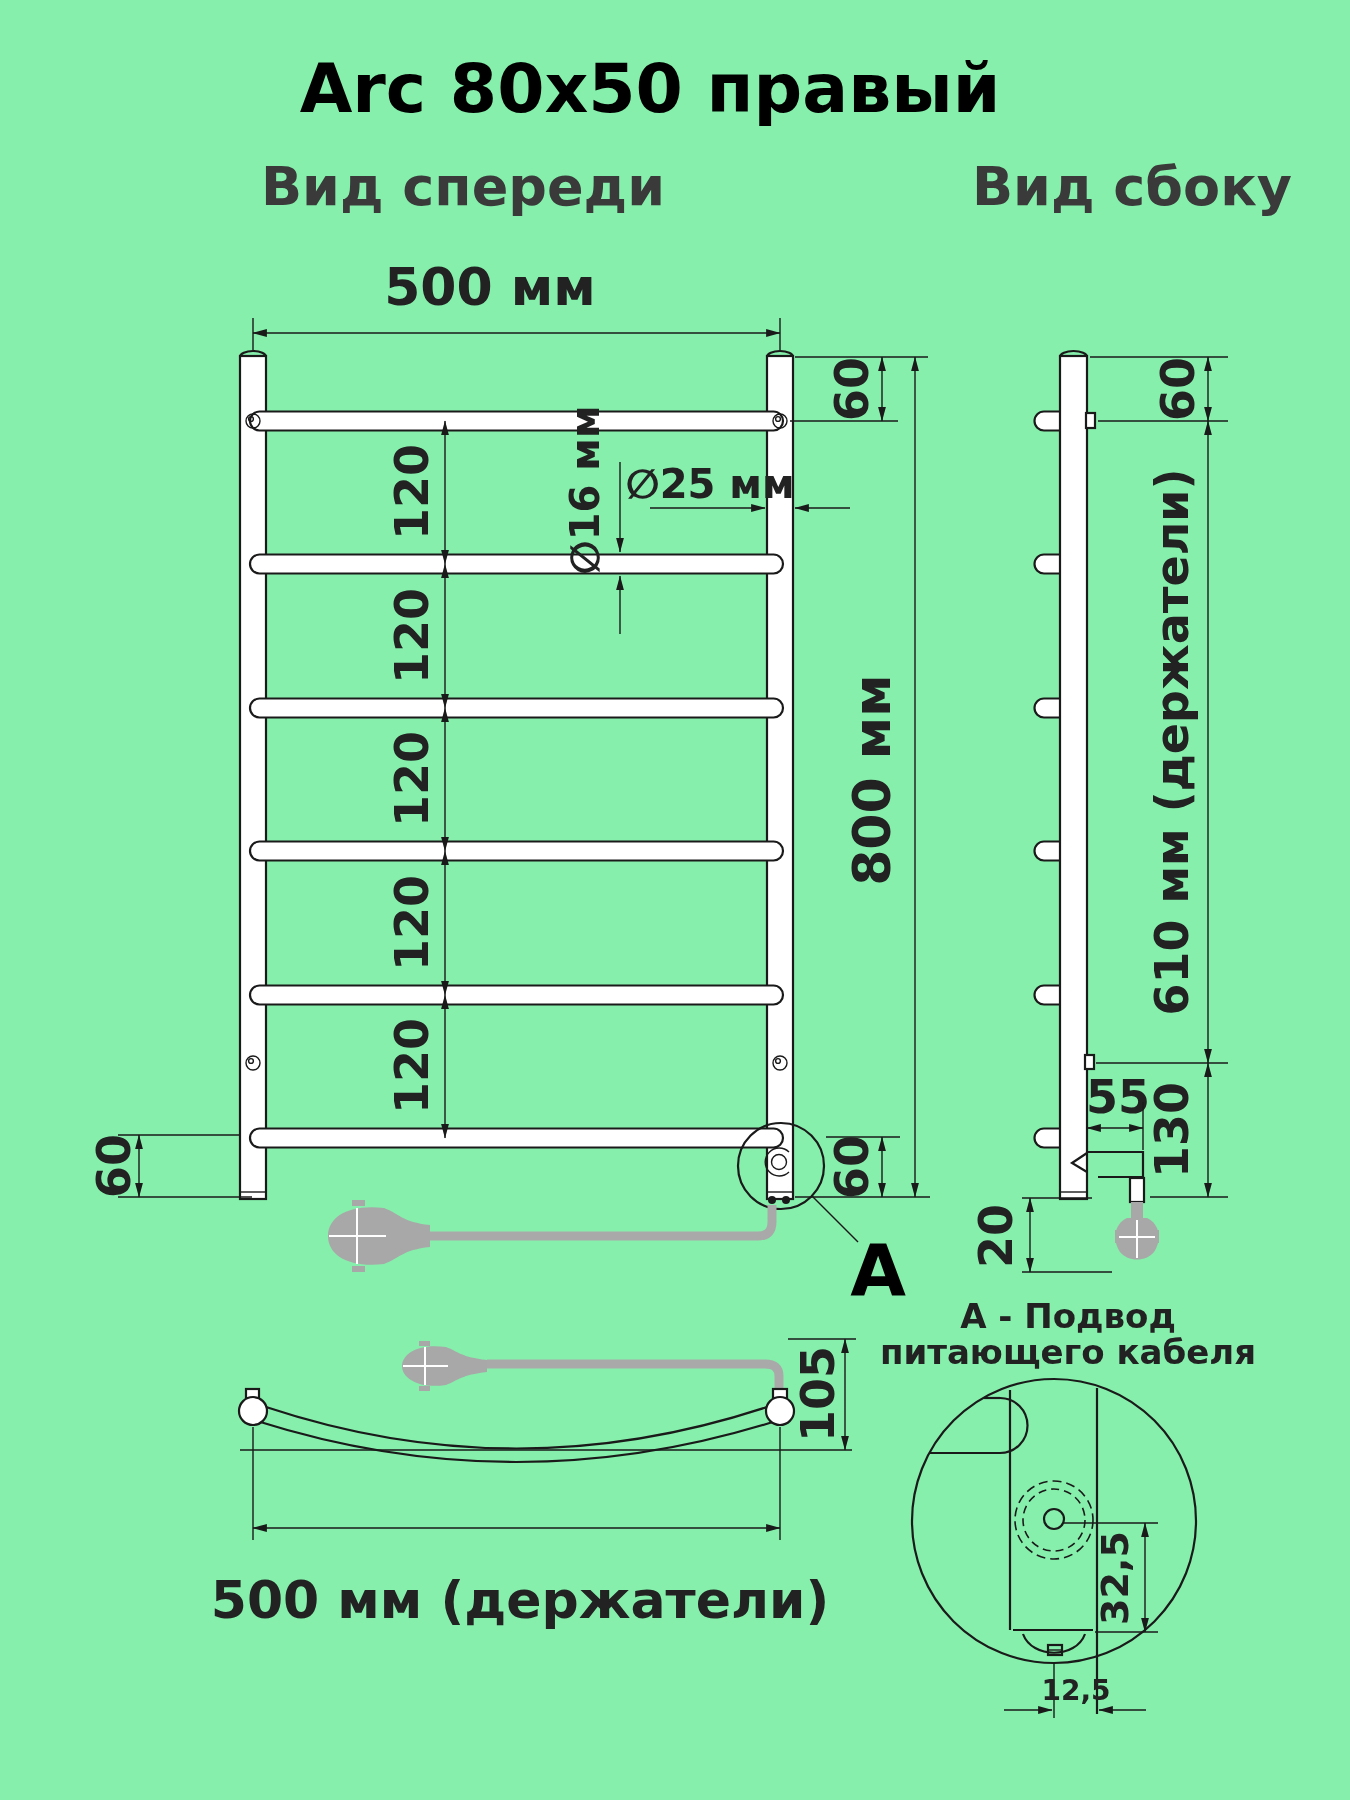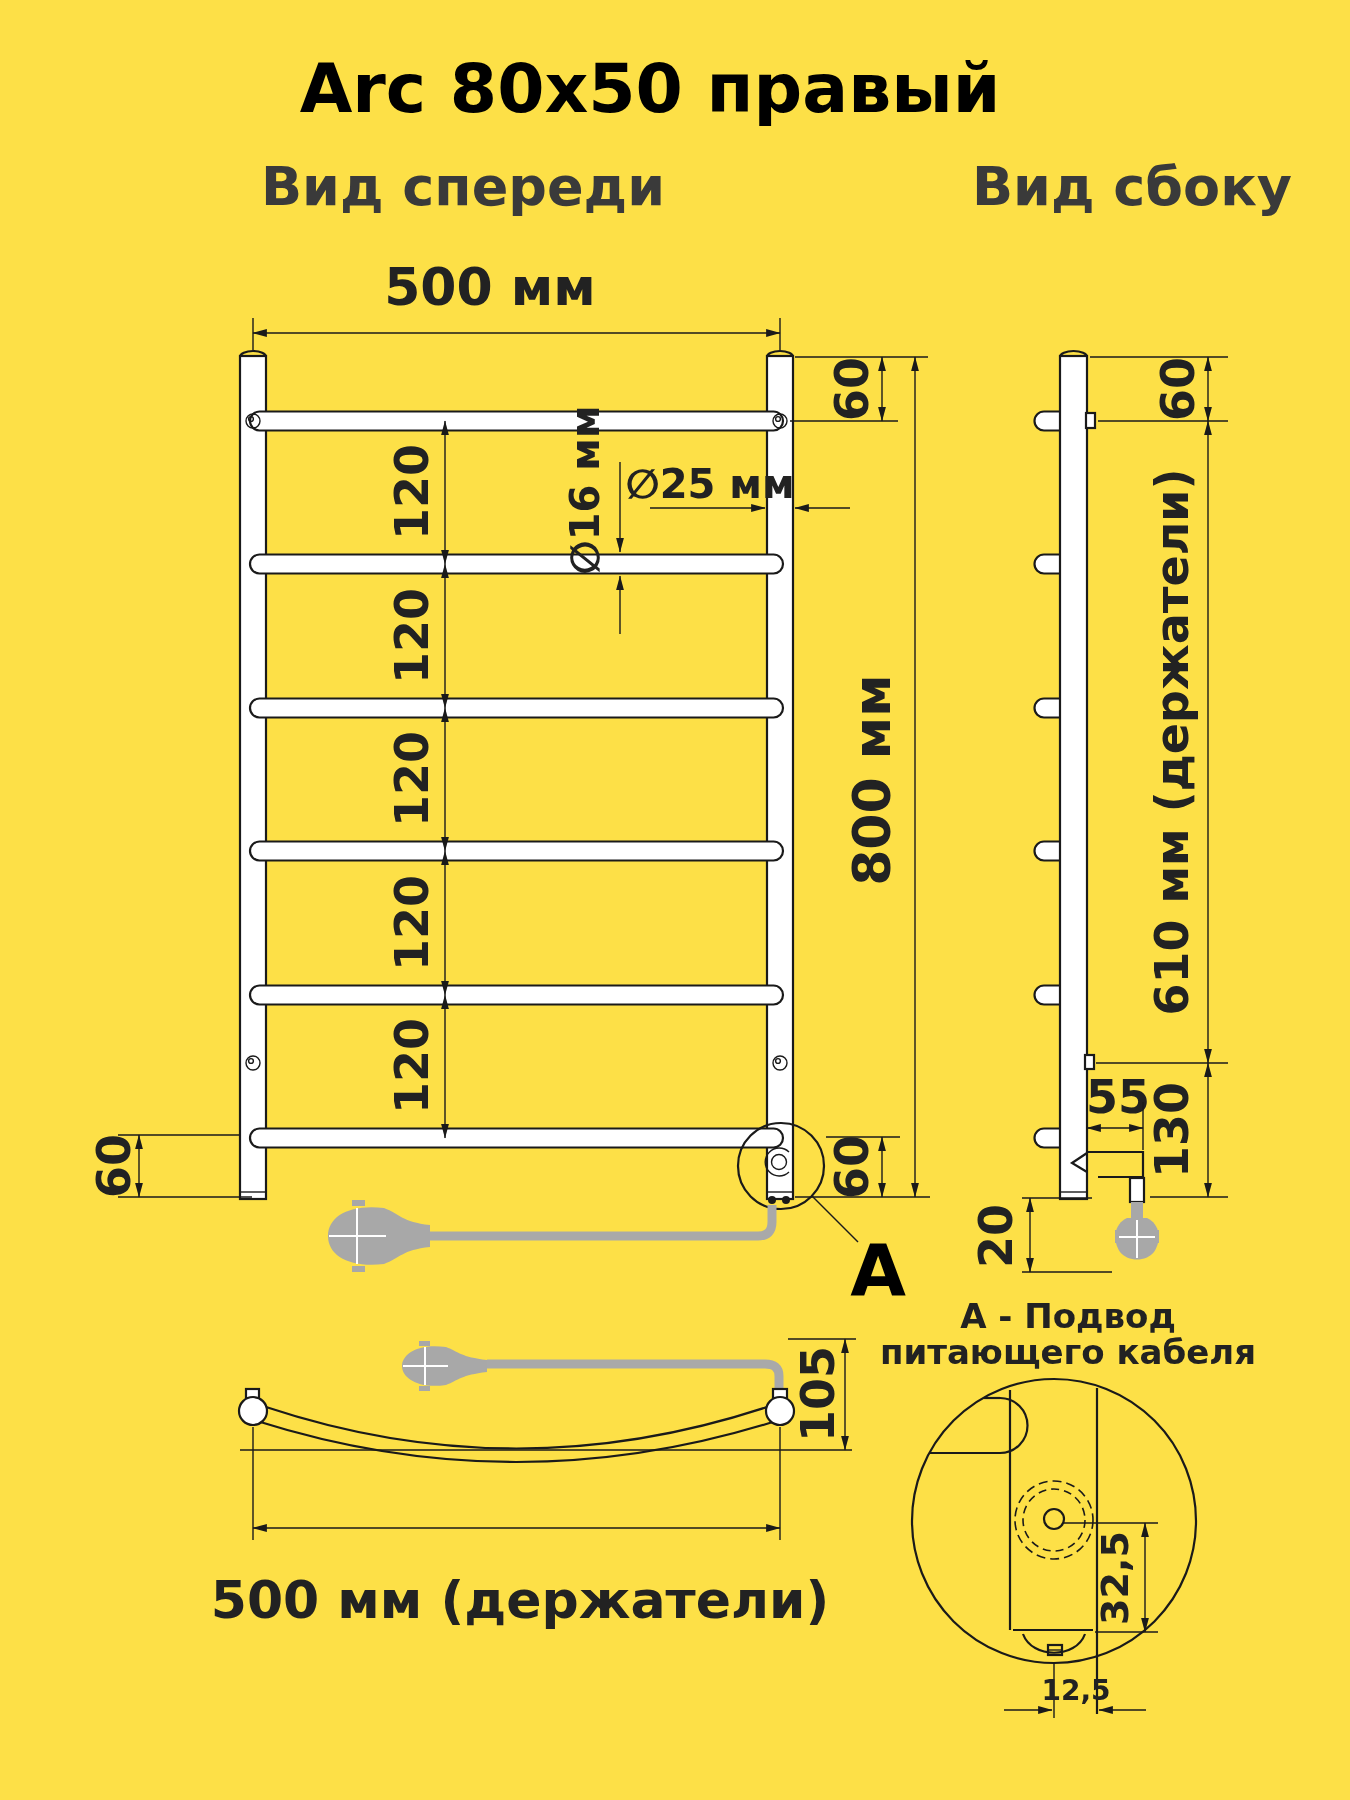--- a/index.html
+++ b/index.html
@@ -1,16 +1,16 @@
 <!DOCTYPE html>
 <html><head>
 <meta charset="utf-8">
 <style>
   html,body{margin:0;padding:0;background:#ffffff;}
-  .page{width:1350px;height:1800px;position:relative;background:#fde047;overflow:hidden;}
+  .page{width:1350px;height:1800px;position:relative;background:#86efac;overflow:hidden;}
   svg{display:block;}
   text{font-family:"DejaVu Sans","Liberation Sans",sans-serif;font-weight:bold;fill:#222;}
   .t-title{font-size:68px;fill:#000;}
   .t-sub{font-size:54px;fill:#3a3a3a;}
   .t-big{font-size:52px;}
   .t-dim{font-size:46px;}
   .t-dia{font-size:40px;}
   .t-det{font-size:38px;}
   .t-det-s{font-size:28px;}
   .t-note{font-size:34px;}

